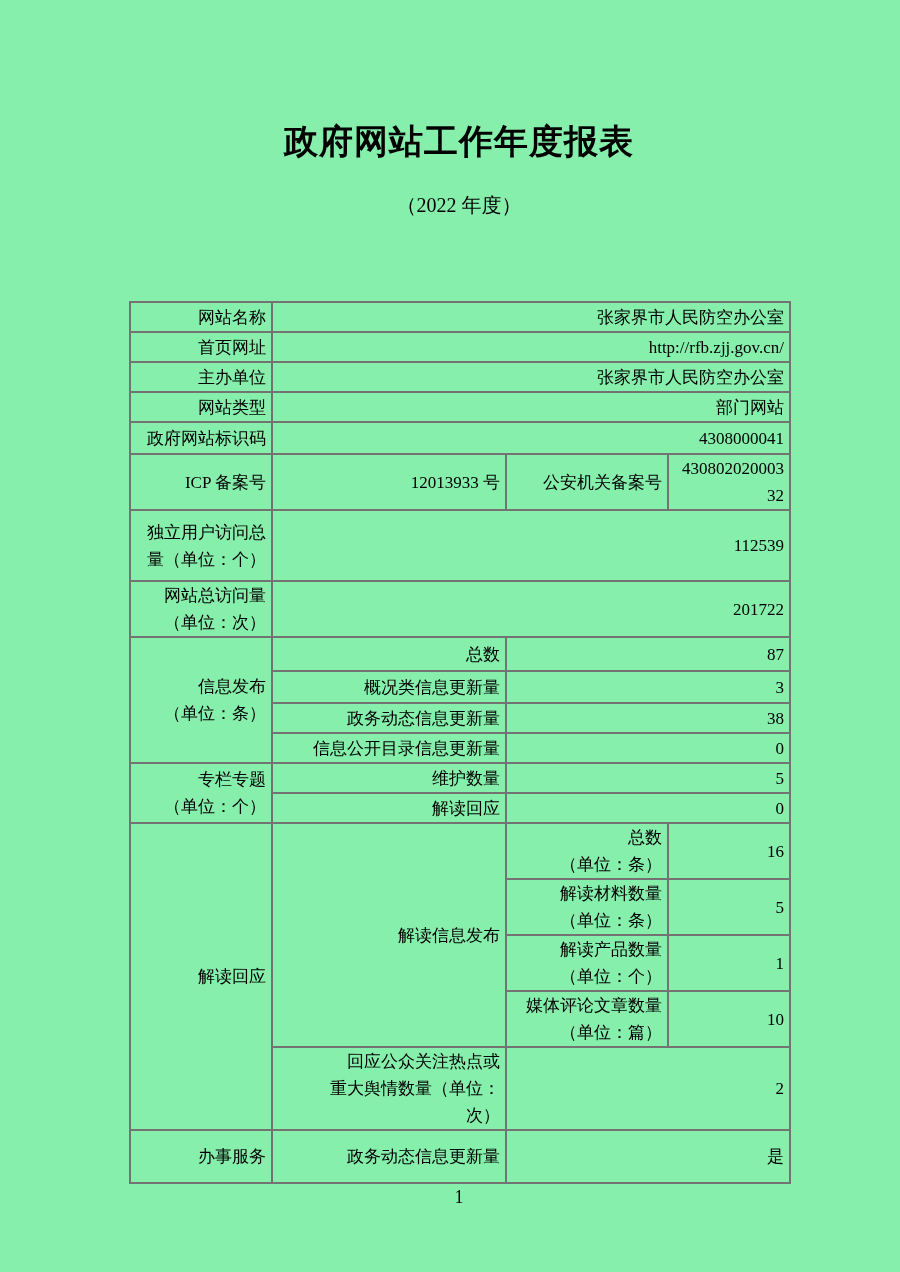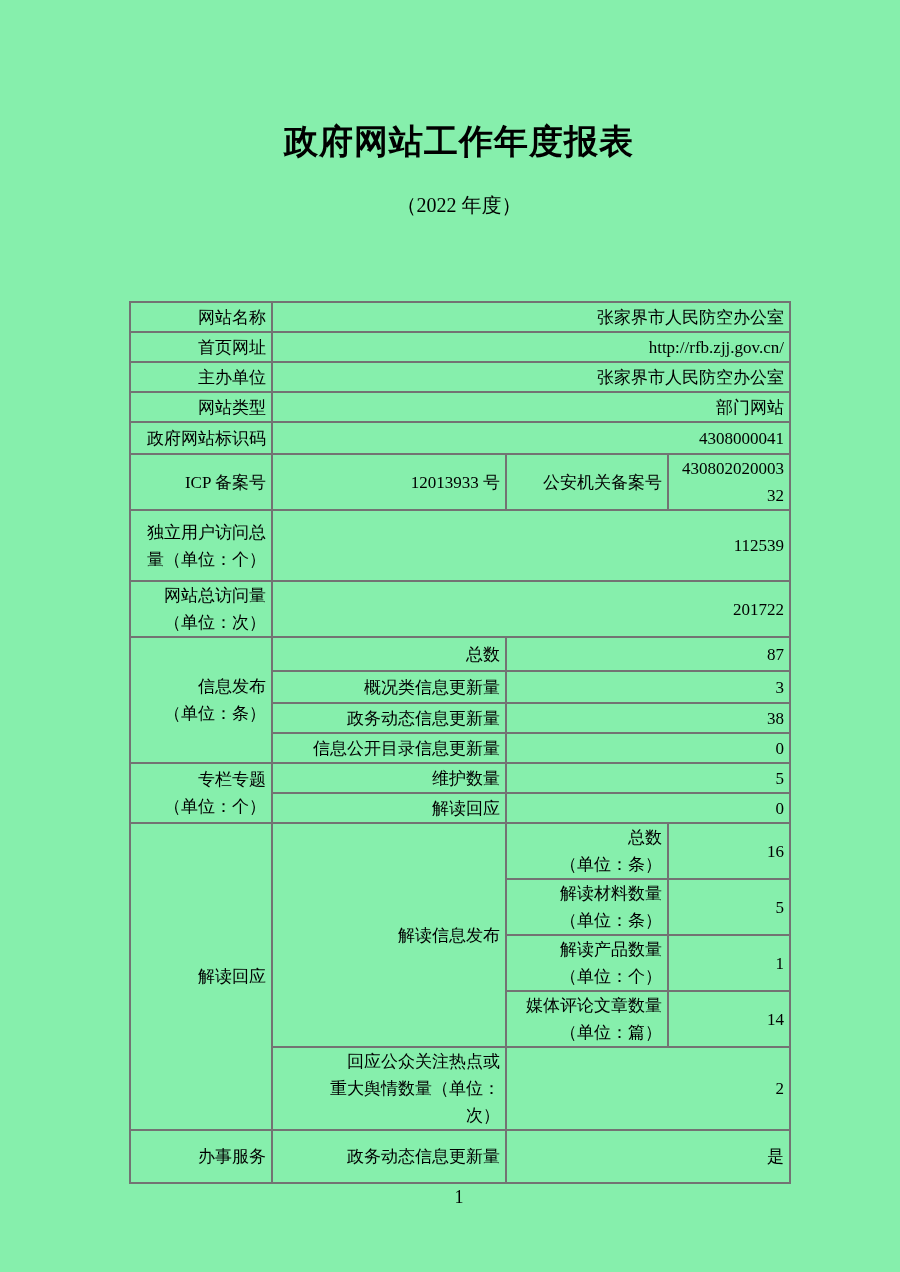--- a/index.html
+++ b/index.html
@@ -179,21 +179,21 @@
         <td>5</td>
       </tr>
       <tr class="h52">
         <td>解读产品数量
 （单位：个）</td>
         <td>1</td>
       </tr>
       <tr class="h52">
         <td>媒体评论文章数量
 （单位：篇）</td>
-        <td>14</td>
+        <td>10</td>
       </tr>
       <tr class="h80">
         <td>回应公众关注热点或
 重大舆情数量（单位：
 次）</td>
         <td colspan="2">2</td>
       </tr>
       <tr class="h51">
         <td class="va-bottom">办事服务</td>
         <td class="va-top">政务动态信息更新量</td>

